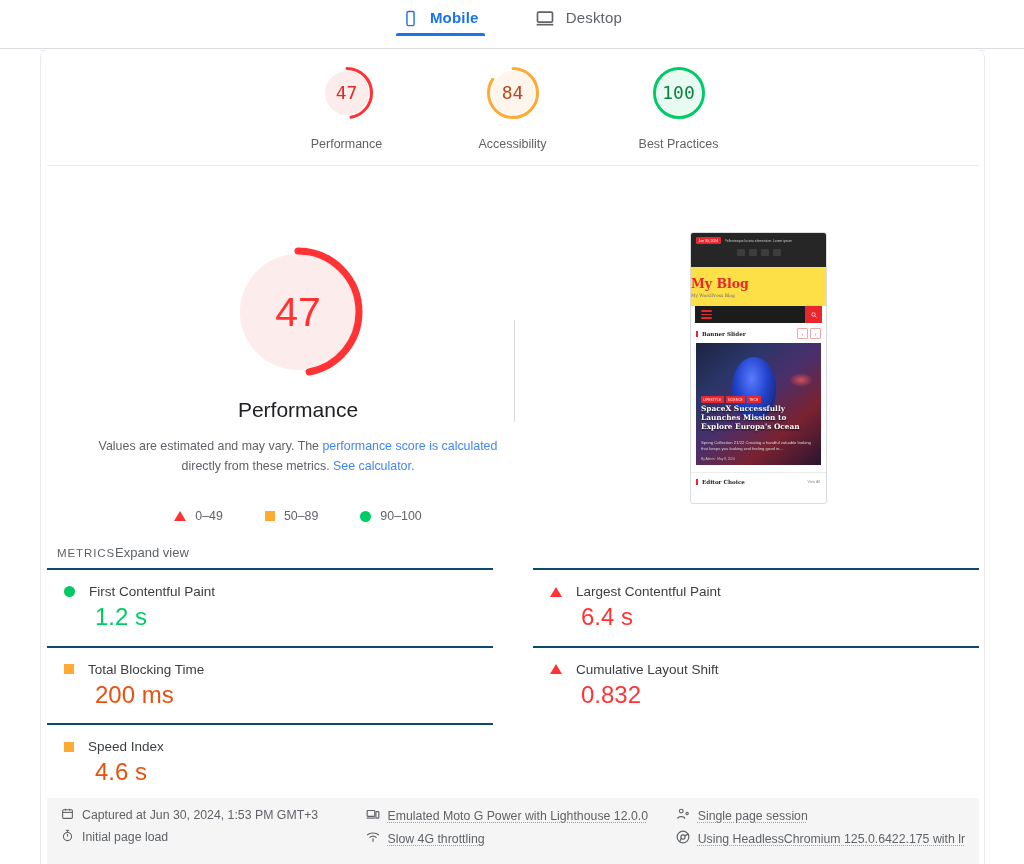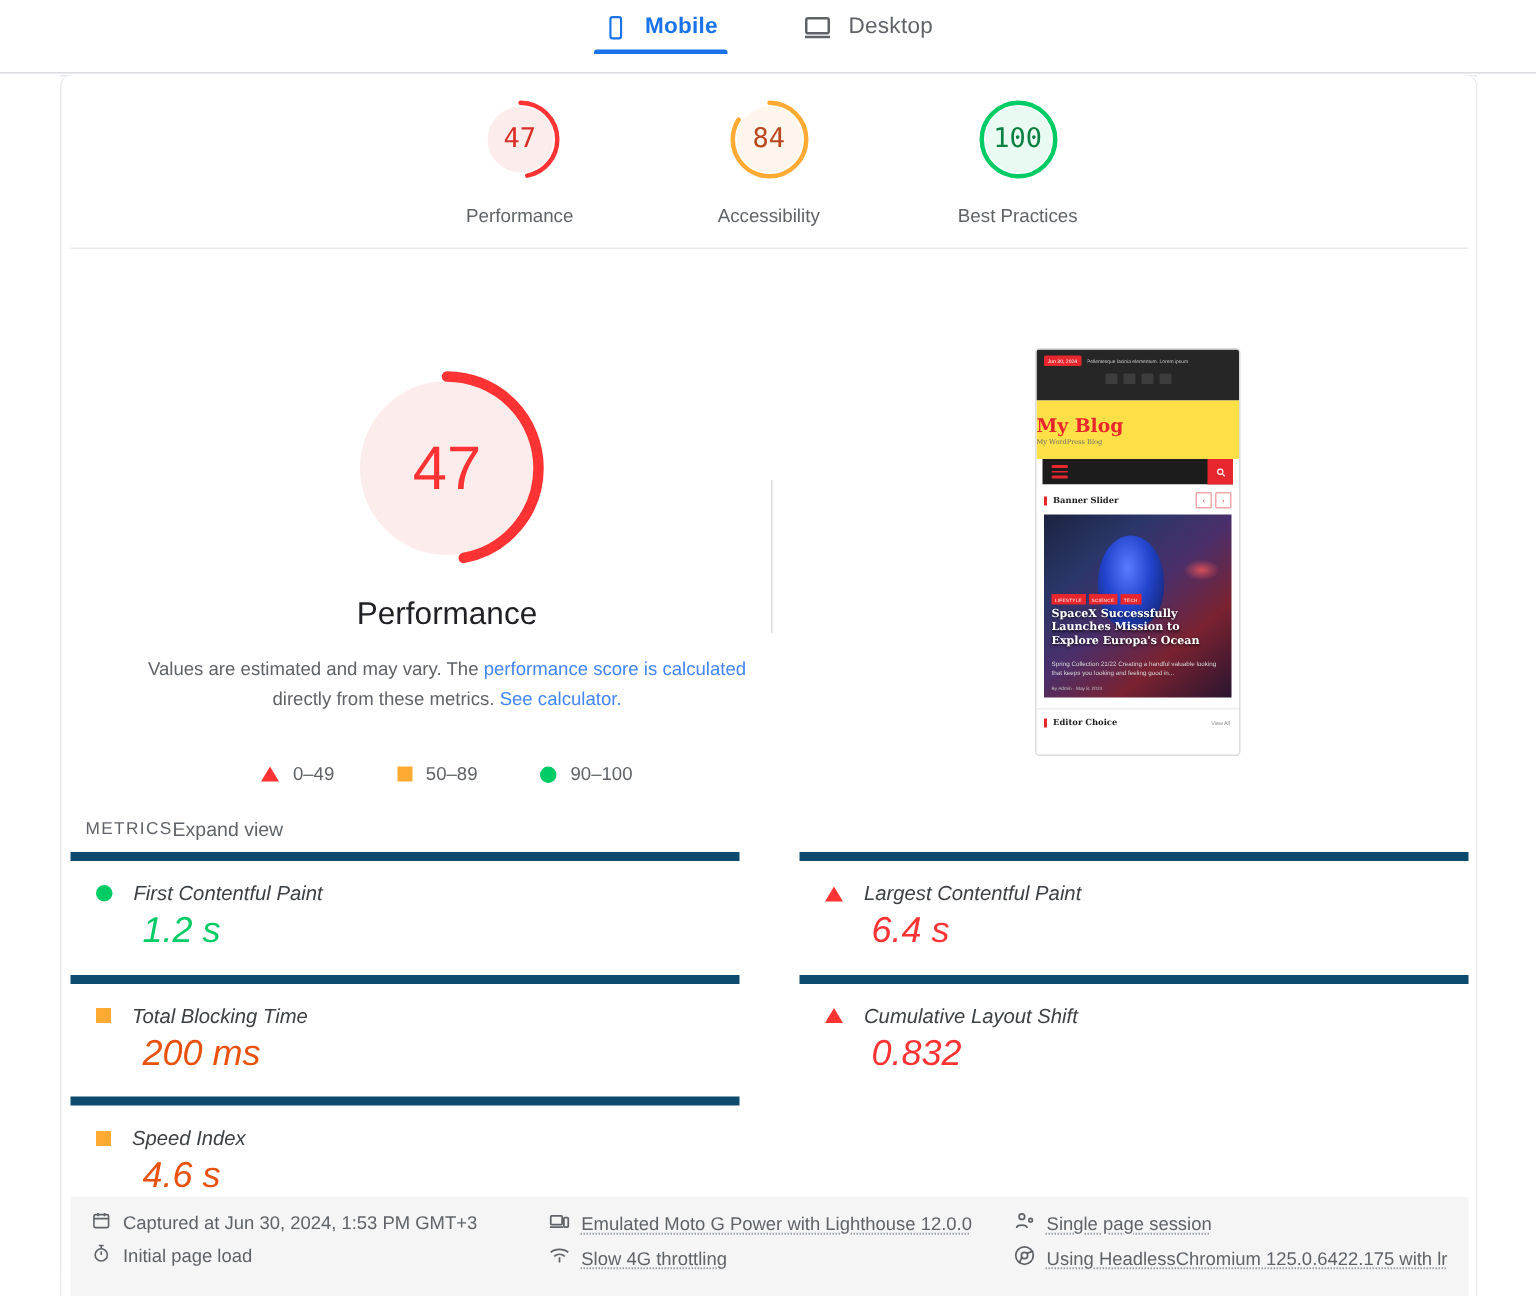--- a/index.html
+++ b/index.html
@@ -281,21 +281,21 @@
     display: flex; align-items: center; justify-content: flex-start; margin-left: 16px;
   }
   .metrics-title { font-size: 11.5px; letter-spacing: .9px; color: #5f6368; }
   .expand-view { font-size: 13px; color: #5f6368; cursor: pointer; }
 
   .metrics-grid {
     position: absolute; left: 47px; top: 568px; width: 932px;
     display: flex; gap: 40px;
   }
   .mcol { width: 455px; }
-  .mrow { padding: 14px 0 15px 0; border-top: 6px solid #0c4a6e; font-style: italic; }
+  .mrow { padding: 14px 0 15px 0; border-top: 2px solid #0c4a6e; }
   .mrow.last { border-bottom: none; }
   .mrow-head { display: flex; align-items: center; gap: 14px; padding-left: 17px; }
   .m-name { font-size: 13.5px; color: #3c4043; }
   .m-val { font-size: 24px; padding-left: 48px; margin-top: 4px; line-height: 1.15; }
 
   .ms-ci { width: 11px; height: 11px; border-radius: 50%; background: #0c6; flex: none; }
   .ms-sq { width: 10px; height: 10px; background: #fa3; flex: none; }
   .ms-tri {
     width: 0; height: 0; flex: none;
     border-left: 6px solid transparent;

